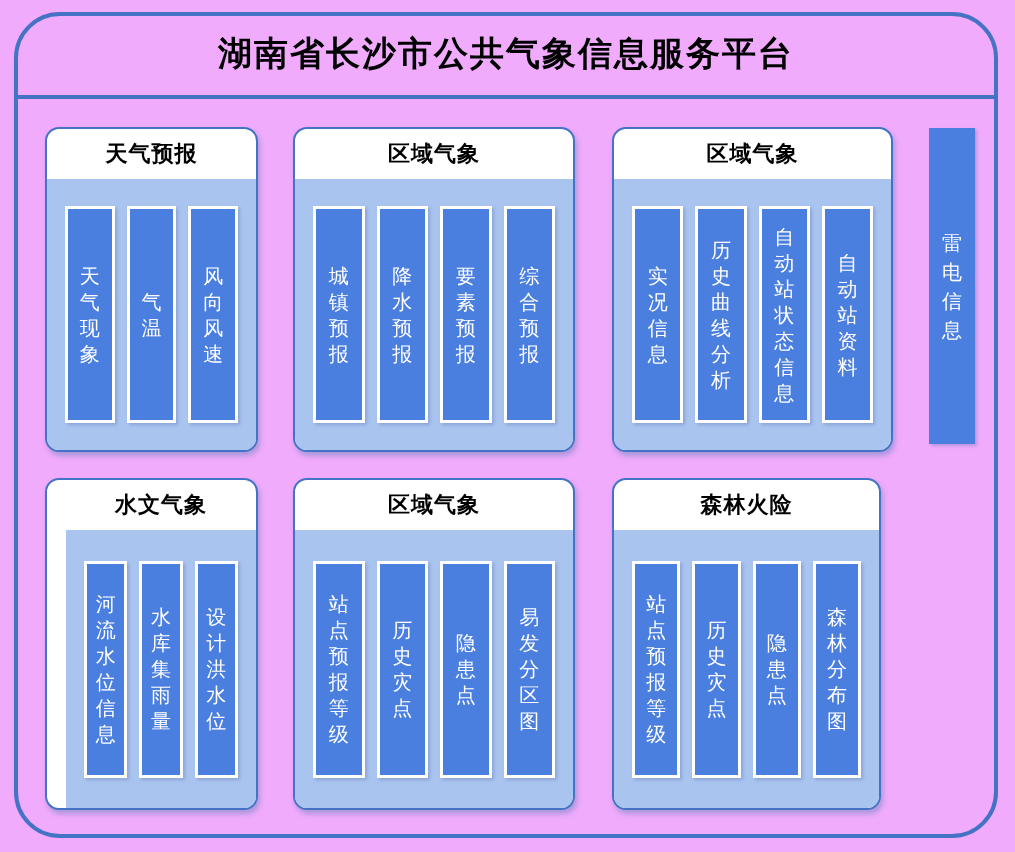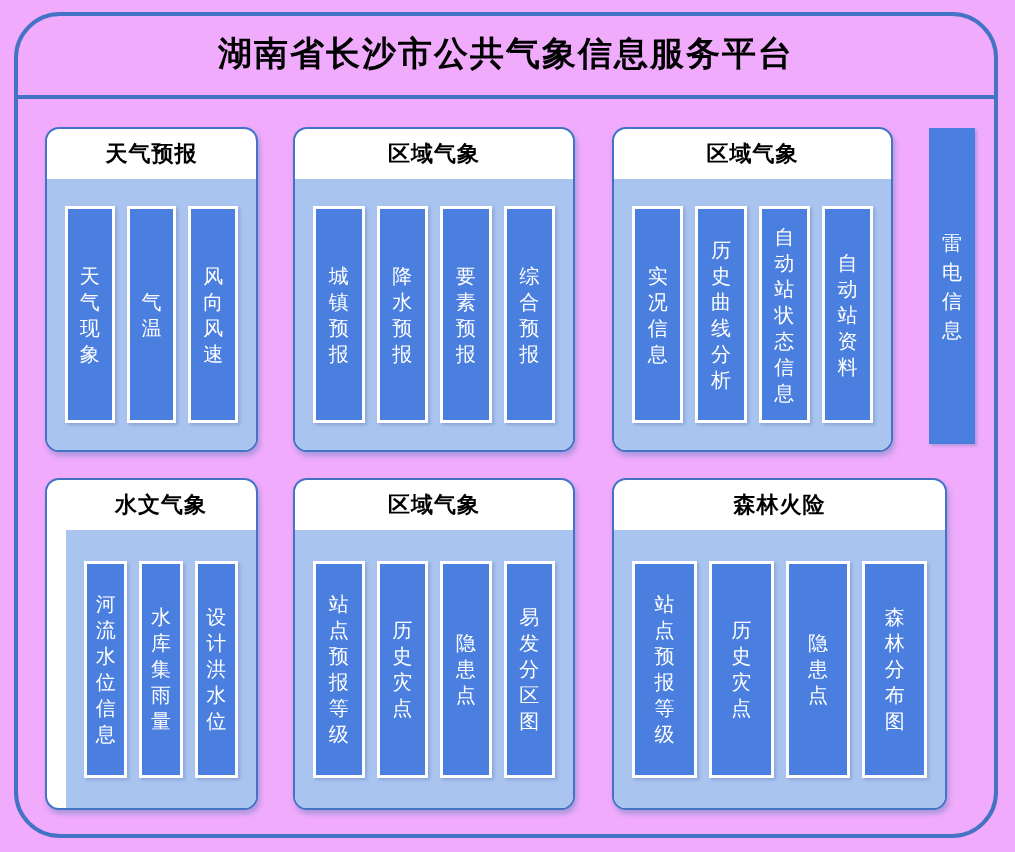--- a/index.html
+++ b/index.html
@@ -240,21 +240,21 @@
     <span class="vtext bar-label">
               <span>易</span>
               <span>发</span>
               <span>分</span>
               <span>区</span>
               <span>图</span>
             </span>
   </div>
         </div>
   </div>
-      <div class="box" style="left: 612px; top: 478px; width: 335px; height: 332px;">
+      <div class="box" style="left: 612px; top: 478px; width: 269px; height: 332px;">
     <div class="box-header">森林火险</div>
     <div class="box-body">
           <div class="bar">
     <span class="vtext bar-label">
               <span>站</span>
               <span>点</span>
               <span>预</span>
               <span>报</span>
               <span>等</span>
               <span>级</span>

